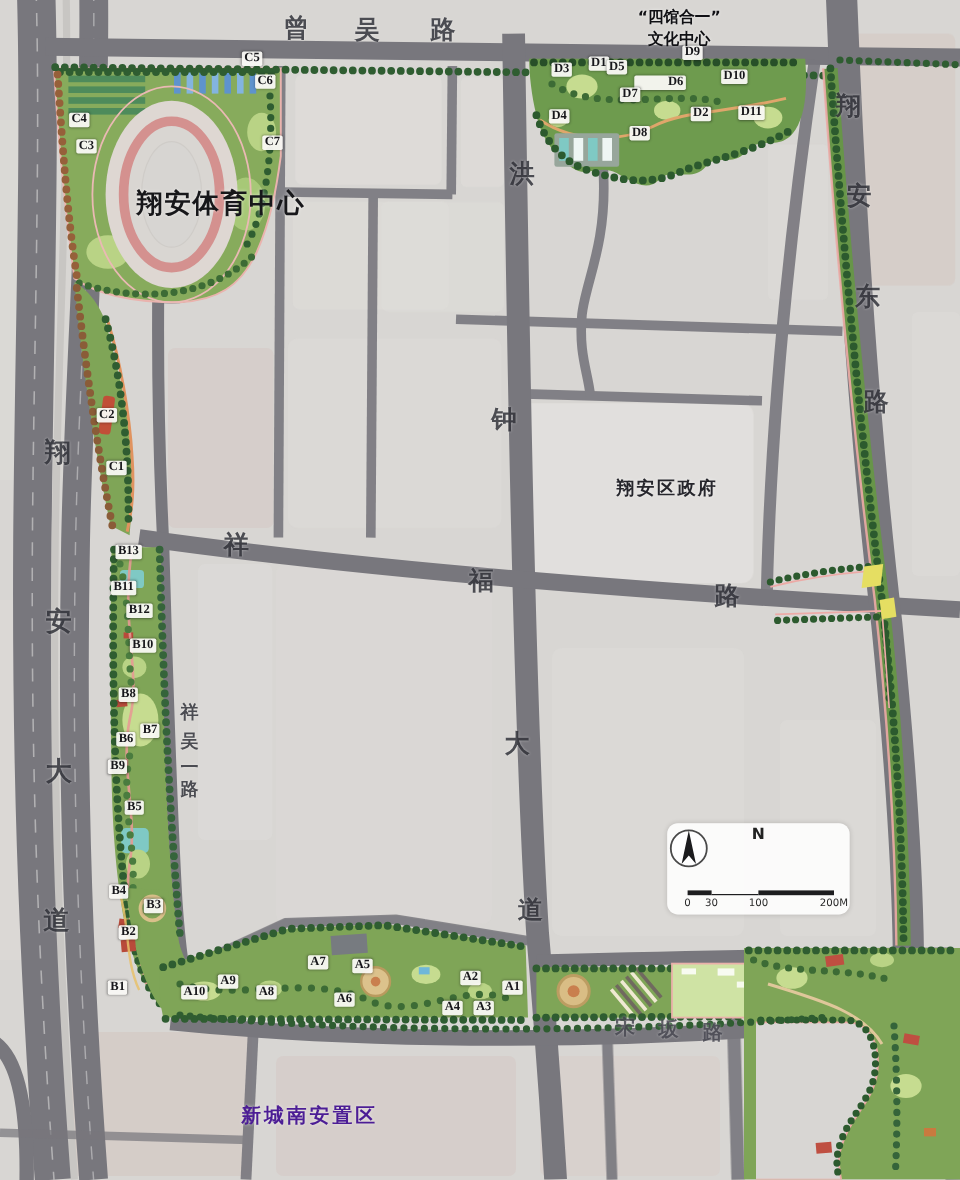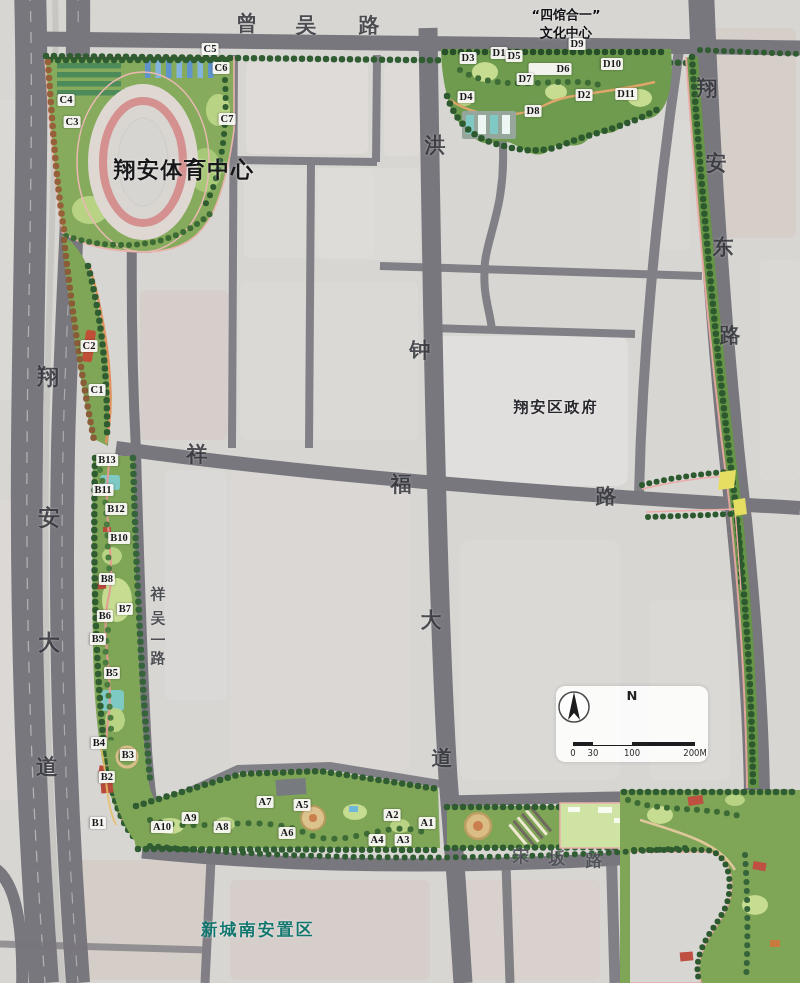--- a/index.html
+++ b/index.html
@@ -21,21 +21,21 @@
   }
   .road-char{
     position:absolute;transform:translate(-50%,-50%);
     color:#33343b;font-weight:bold;opacity:.85;white-space:nowrap;
     text-shadow:0 0 2px rgba(255,255,255,.55);
   }
   .landmark{position:absolute;transform:translate(-50%,-50%);white-space:pre-line;
     text-shadow:0 0 3px rgba(255,255,255,.6);}
   .landmark-xl{font-size:22px;font-weight:bold;color:#17171a;letter-spacing:1.5px;}
   .landmark-lg{font-size:15px;font-weight:bold;color:#26262c;letter-spacing:2px;}
-  .landmark-md{font-size:16.5px;font-weight:bold;color:#0f766e;letter-spacing:2.5px;}
+  .landmark-md{font-size:16.5px;font-weight:bold;color:#4c1d95;letter-spacing:2.5px;}
   .landmark-sm{font-size:13px;font-weight:bold;color:#101014;text-align:center;line-height:1.35;}
   
   .scalebox{
     position:absolute;left:556px;top:686px;width:152px;height:76px;
     background:rgba(255,255,255,.88);border-radius:9px;
     box-shadow:0 0 4px rgba(0,0,0,.15);
   }
   .north-label{position:absolute;left:0;right:0;top:2px;text-align:center;
     font-size:13px;font-weight:bold;color:#222;}
   .compass{position:absolute;left:58px;top:12px;}

